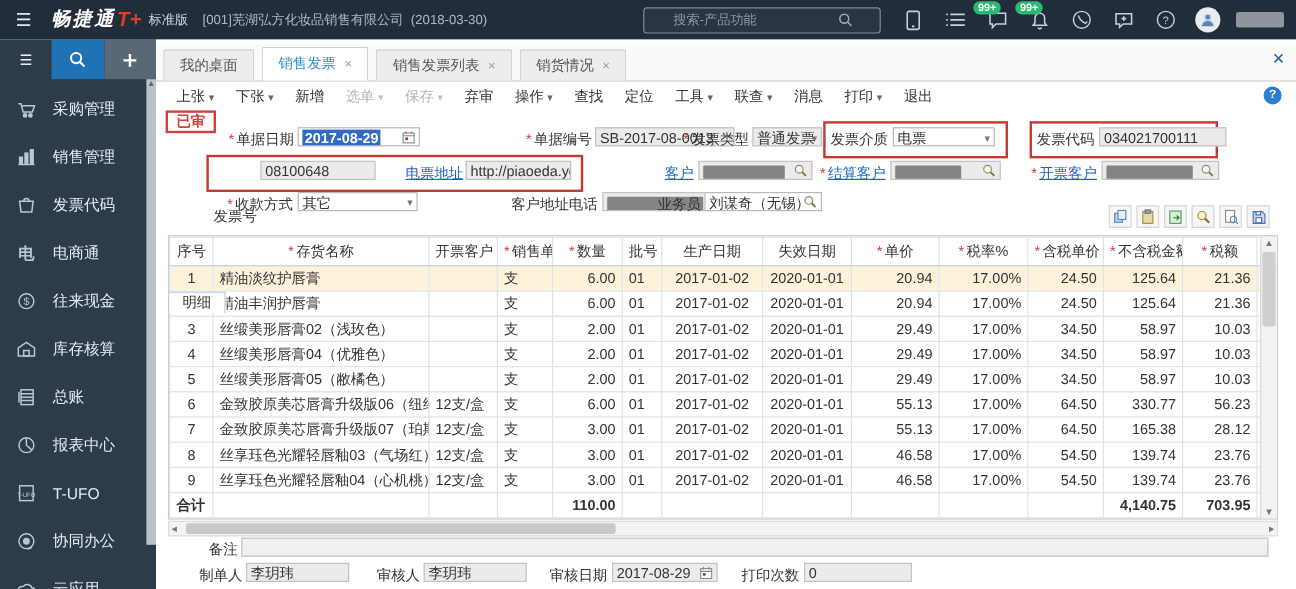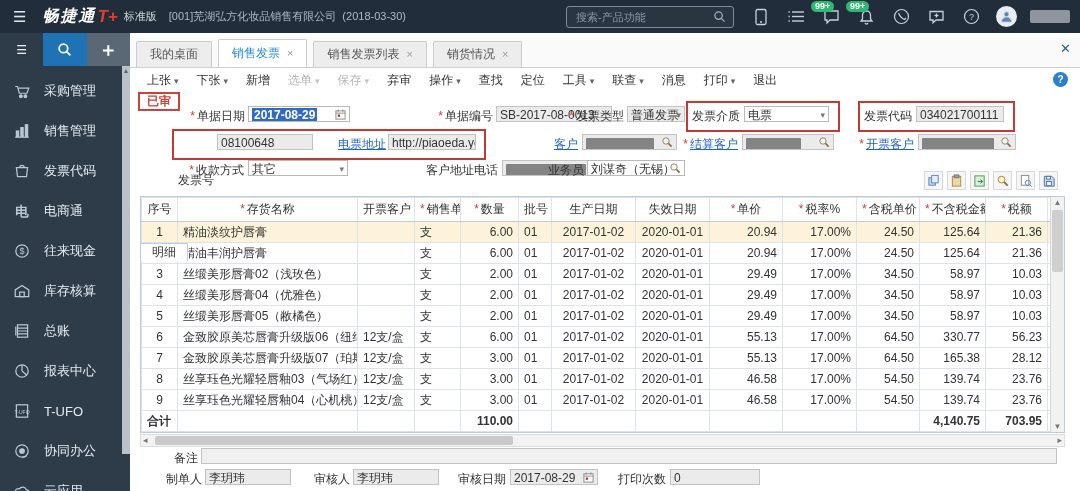--- a/index.html
+++ b/index.html
@@ -8,21 +8,21 @@
   
   .topbar{position:absolute;left:0;top:0;width:1080px;height:33px;background:#212d3a;
           display:flex;align-items:center;color:#c7d2dd;}
   .tb-menu{margin-left:13px;font-size:15px;color:#dfe7ee;cursor:pointer;}
   .brand{margin-left:16px;font-style:italic;font-weight:bold;font-size:16px;color:#fff;letter-spacing:2px;}
   .brand-mark{color:#e23c2d;font-weight:bold;font-style:italic;font-size:17px;margin-left:1px;}
   .edition{font-size:11px;color:#cdd6de;margin-left:6px;}
   .company{font-size:11px;color:#aeb9c5;margin-left:12px;}
   .tb-spacer{flex:1;}
   .searchbox{width:152px;height:20px;border:1px solid #7e8b99;border-radius:3px;display:flex;align-items:center;
-             padding:0 7px;margin-right:16px;background:rgba(255,255,255,0.04);gap:24px;}
+             padding:0 22px;margin-right:16px;background:rgba(255,255,255,0.04);gap:24px;}
   .searchbox input{flex:1;border:none;background:transparent;outline:none;color:#cfd8e1;font-size:11px;width:110px;}
   .searchbox input::placeholder{color:#8b99a8;}
   .tbicon{position:relative;width:22px;height:22px;margin-right:13px;display:flex;align-items:center;justify-content:center;cursor:pointer;}
   .tbicon svg{stroke:#c6d1dc;}
   .badge{position:absolute;top:-5px;left:-9px;background:#2eb873;color:#fff;font-size:9px;line-height:11px;
          padding:0 4px;border-radius:7px;font-weight:bold;}
   .avatar{width:21px;height:21px;border-radius:50%;background:#e8edf2;display:flex;align-items:center;justify-content:center;}
   .tb-user-redact{width:40px;height:13px;background:#8e959c;border-radius:2px;margin-right:10px;}
   
   .sidebar{position:absolute;left:0;top:33px;width:130px;height:458px;background:#2e3b49;overflow:hidden;}
@@ -341,21 +341,21 @@
       <span class="fld ro" style="left:366px;top:14px;width:116px;">SB-2017-08-0013</span>
       <span class="flabel" style="left:404px;top:16px;width:90px;"><span class="req">*</span><span>发票类型</span></span>
       <span class="fld ro" style="left:497px;top:14px;width:58px;"><span class="ddc">▾</span><span>普通发票</span></span>
 
       <span class="hotbox" style="left:556px;top:9px;width:150px;height:27px;"></span>
       <span class="flabel" style="left:562px;top:16px;width:50px;text-align:left;">发票介质</span>
       <span class="fld wt" style="left:614px;top:14px;width:85px;"><span class="ddc">▾</span><span>电票</span></span>
 
       <span class="hotbox" style="left:728px;top:9px;width:153px;height:27px;"></span>
       <span class="flabel" style="left:734px;top:16px;width:50px;text-align:left;">发票代码</span>
-      <span class="fld ro" style="left:786px;top:14px;width:88px;">034021700111</span>
+      <span class="fld ro" style="left:786px;top:14px;width:106px;">034021700111</span>
 
       <span class="hotbox" style="left:42px;top:37px;width:310px;height:27px;"></span>
       <span class="flabel" style="left:46px;top:44px;width:38px;margin-top:36px;">发票号</span>
       <span class="fld ro" style="left:87px;top:42px;width:96px;">08100648</span>
       <span class="flabel flink" style="left:206px;top:44px;width:50px;">电票地址</span>
       <span class="fld ro" style="left:258px;top:42px;width:88px;">http://piaoeda.yo...</span>
 
       <span class="flabel flink" style="left:420px;top:44px;width:28px;">客户</span>
       <span class="fld ro" style="left:452px;top:42px;width:95px;">
         <span class="mag"><svg width="12" height="12" viewBox="0 0 12 12">

